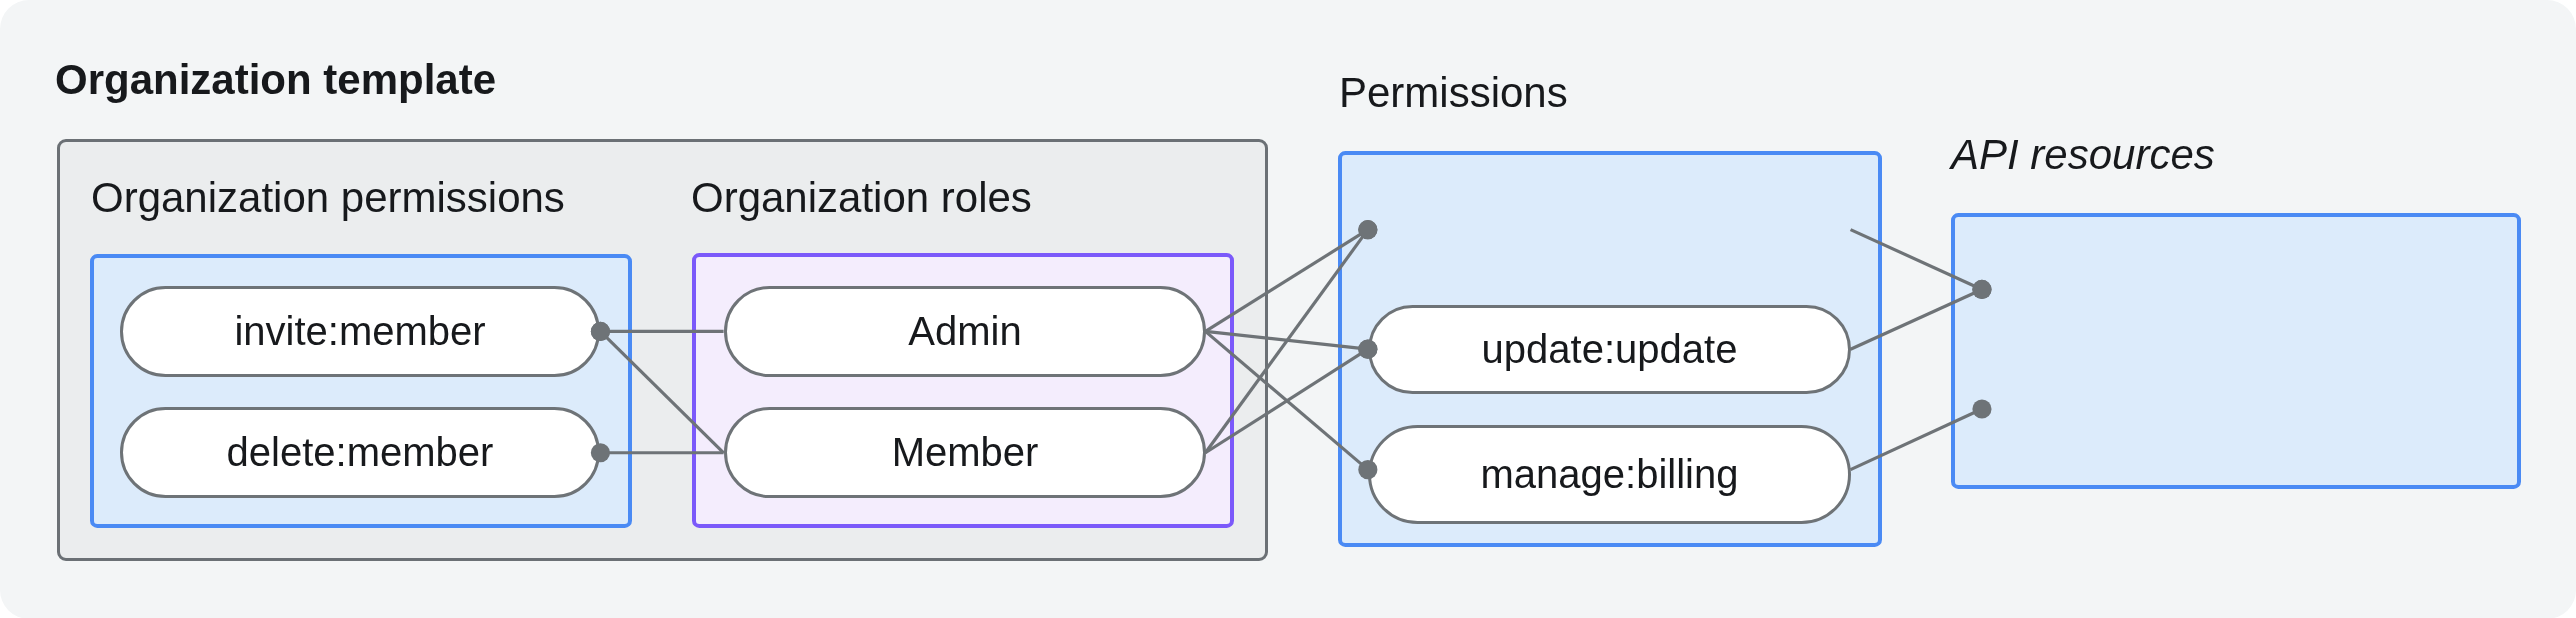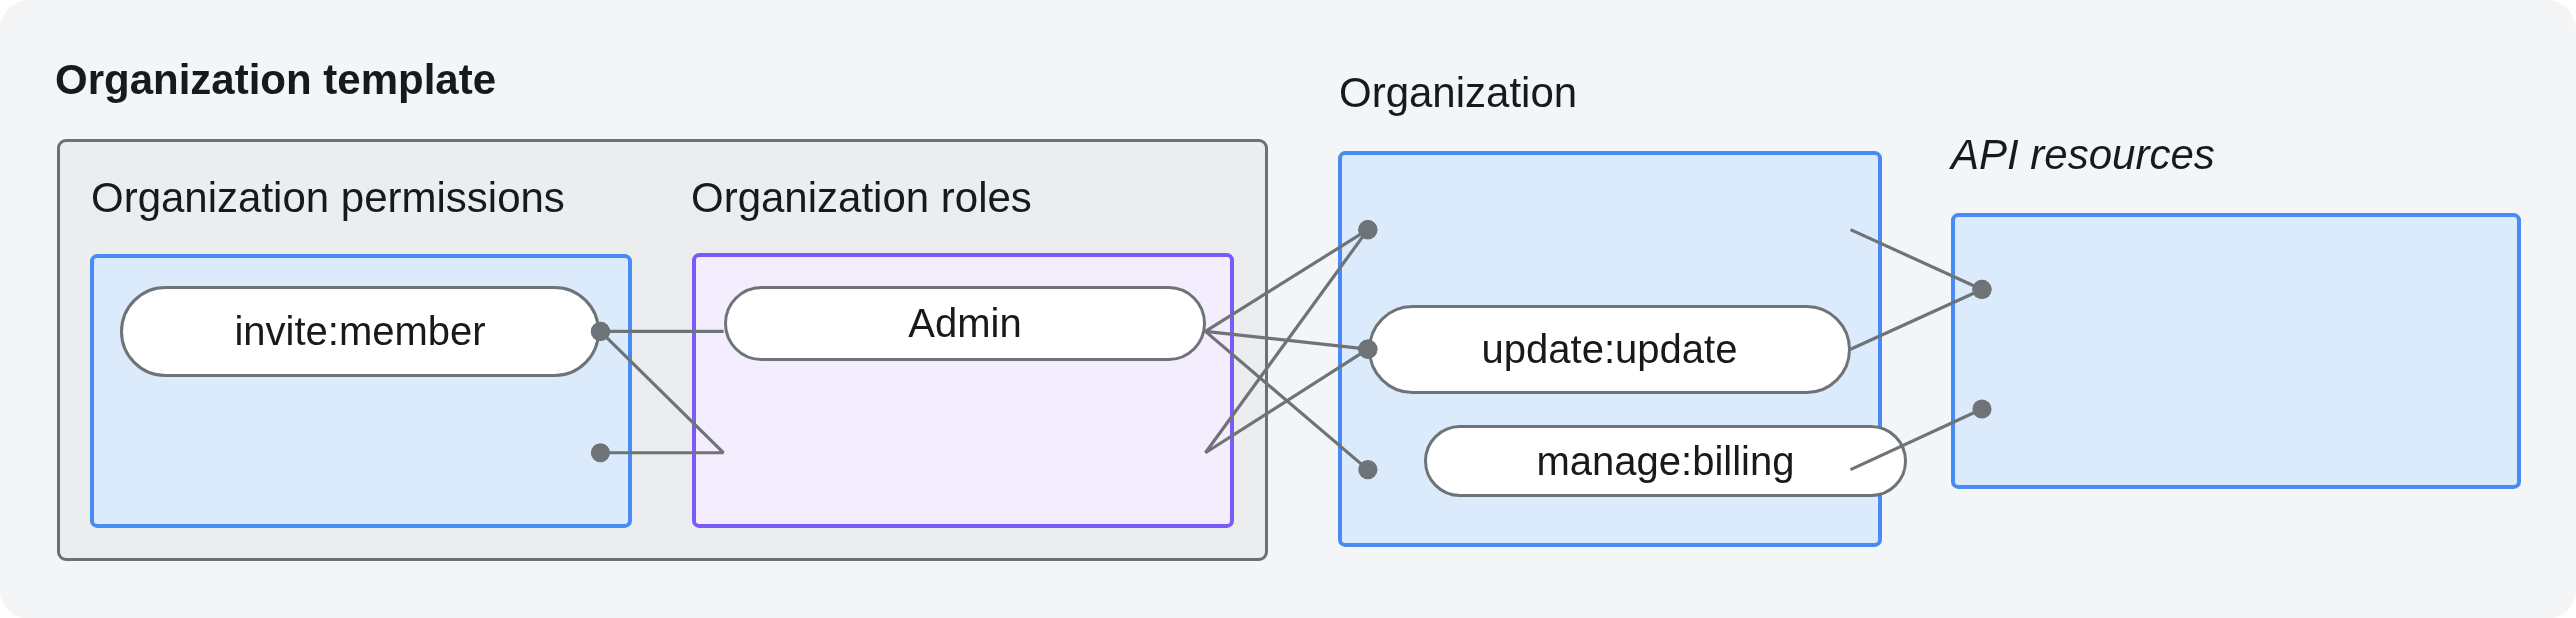--- a/index.html
+++ b/index.html
@@ -72,23 +72,25 @@
 <div class="canvas" style="width: 2576px; height: 619px; border-radius: 29px;">
   <div class="layer">
       <div class="box box-gray" style="left: 57px; top: 139px; width: 1211px; height: 422px;"></div>
       <div class="box box-blue" style="left: 90px; top: 254px; width: 542px; height: 274px;"></div>
       <div class="box box-purple" style="left: 692px; top: 253px; width: 542px; height: 275px;"></div>
       <div class="box box-blue" style="left: 1338px; top: 151px; width: 544px; height: 396px;"></div>
       <div class="box box-blue" style="left: 1951px; top: 213px; width: 570px; height: 276px;"></div>
     </div>
   <div class="layer">
       <div class="node" style="left: 120px; top: 286px; width: 480px; height: 91px;">invite:member</div>
-      <div class="node" style="left: 724px; top: 286px; width: 482px; height: 75px;">Admin</div>
+      <div class="node" style="left: 120px; top: 407px; width: 480px; height: 91px;">delete:member</div>
+      <div class="node" style="left: 724px; top: 286px; width: 482px; height: 91px;">Admin</div>
+      <div class="node" style="left: 724px; top: 407px; width: 482px; height: 91px;">Member</div>
       <div class="node" style="left: 1368px; top: 305px; width: 483px; height: 89px;">update:update</div>
-      <div class="node" style="left: 1424px; top: 425px; width: 483px; height: 72px; text-align: center;">manage:billing</div>
+      <div class="node" style="left: 1368px; top: 425px; width: 483px; height: 99px; text-align: center;">manage:billing</div>
     </div>
   <svg class="connectors" width="2576" height="619" viewBox="0 0 2823 678">
       <line x1="658" y1="363" x2="793" y2="363" stroke="#6e7377" stroke-width="3.5"></line>
       <circle cx="658" cy="363" r="10.5" fill="#6e7377"></circle>
       <line x1="658" y1="363" x2="793" y2="496" stroke="#6e7377" stroke-width="3.5"></line>
       <circle cx="658" cy="363" r="10.5" fill="#6e7377"></circle>
       <line x1="658" y1="496" x2="793" y2="496" stroke="#6e7377" stroke-width="3.5"></line>
       <circle cx="658" cy="496" r="10.5" fill="#6e7377"></circle>
       <line x1="1321" y1="363" x2="1499" y2="251.5" stroke="#6e7377" stroke-width="3.5"></line>
       <circle cx="1499" cy="251.5" r="10.5" fill="#6e7377"></circle>
@@ -104,17 +106,17 @@
       <circle cx="2172" cy="317" r="10.5" fill="#6e7377"></circle>
       <line x1="2028" y1="382.5" x2="2172" y2="317" stroke="#6e7377" stroke-width="3.5"></line>
       <circle cx="2172" cy="317" r="10.5" fill="#6e7377"></circle>
       <line x1="2028" y1="514.5" x2="2172" y2="448" stroke="#6e7377" stroke-width="3.5"></line>
       <circle cx="2172" cy="448" r="10.5" fill="#6e7377"></circle>
     </svg>
   <div class="layer">
       <div class="heading" style="left: 55px; top: 55px; font-weight: bold;">Organization template</div>
       <div class="heading" style="left: 91px; top: 173px;">Organization permissions</div>
       <div class="heading" style="left: 691px; top: 173px;">Organization roles</div>
-      <div class="heading" style="left: 1339px; top: 68px;">Organization</div>
+      <div class="heading" style="left: 1339px; top: 68px;">Permissions</div>
       <div class="heading" style="left: 1951px; top: 130px; font-style: italic;">API resources</div>
     </div>
 </div>
 
 
 </body></html>

